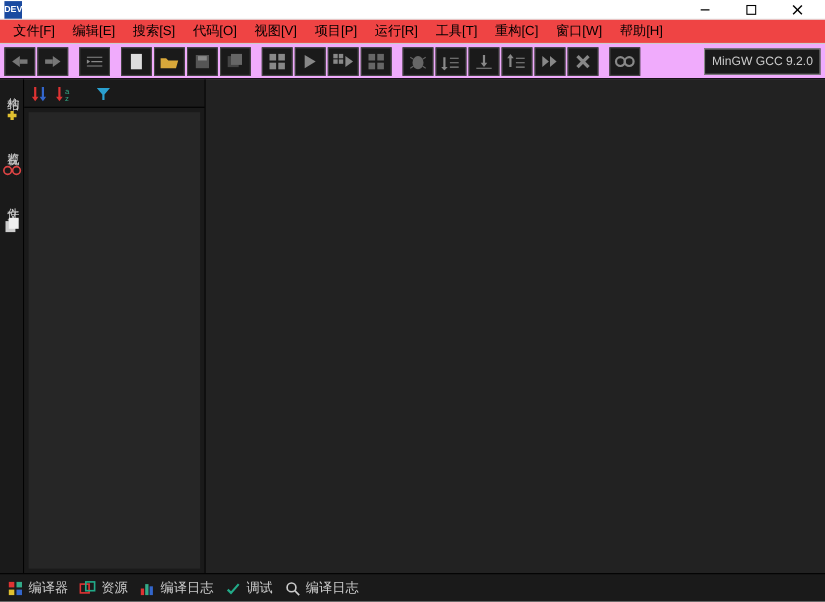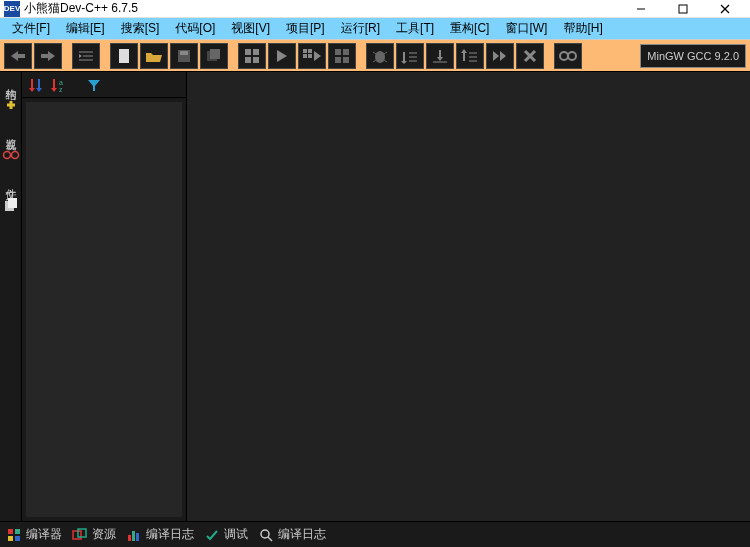--- a/index.html
+++ b/index.html
@@ -34,34 +34,34 @@
   }
   .titlebar .title { flex: 0 0 auto; color: #000; }
   .titlebar .spacer { flex: 1; }
   .titlebar .win-btn {
     width: 42px; height: 22px;
     display: flex; align-items: center; justify-content: center;
     color: #000; font-size: 14px;
   }
   .menubar {
     height: 22px;
-    background: #7dd3fc;
+    background: #ef4444;
     display: flex;
     align-items: center;
     padding: 0 6px;
     gap: 4px;
     border-bottom: 1px solid #ccc;
   }
   .menu-item {
     padding: 2px 6px;
     color: #000;
   }
   .toolbar {
     height: 32px;
-    background: #fdba74;
+    background: #f0abfc;
     display: flex;
     align-items: center;
     padding: 0 4px;
     gap: 2px;
     border-bottom: 1px solid #000;
   }
   .tb-btn {
     width: 28px; height: 26px;
     display: flex; align-items: center; justify-content: center;
     border: 1px solid #444;
@@ -141,21 +141,20 @@
   }
   .bottombar .b-item { display:flex; align-items:center; gap:4px;justify-content:center; }
   .b-icon { width:16px; height:16px; display:inline-flex; align-items:center; justify-content:center; }
   svg { display:block; }
 </style>
 </head>
 <body>
 
 <div class="titlebar">
   <div class="app-icon">DEV</div>
-  <div class="title">小熊猫Dev-C++ 6.7.5</div>
   <div class="spacer"></div>
   <div class="win-btn">
     <svg width="10" height="10">
         <line x1="1" y1="5" x2="9" y2="5" stroke="#000" stroke-width="1"></line>
       </svg>
   </div>
   <div class="win-btn">
     <svg width="10" height="10">
         <rect x="1" y="1" width="8" height="8" stroke="#000" fill="none" stroke-width="1"></rect>
       </svg>

